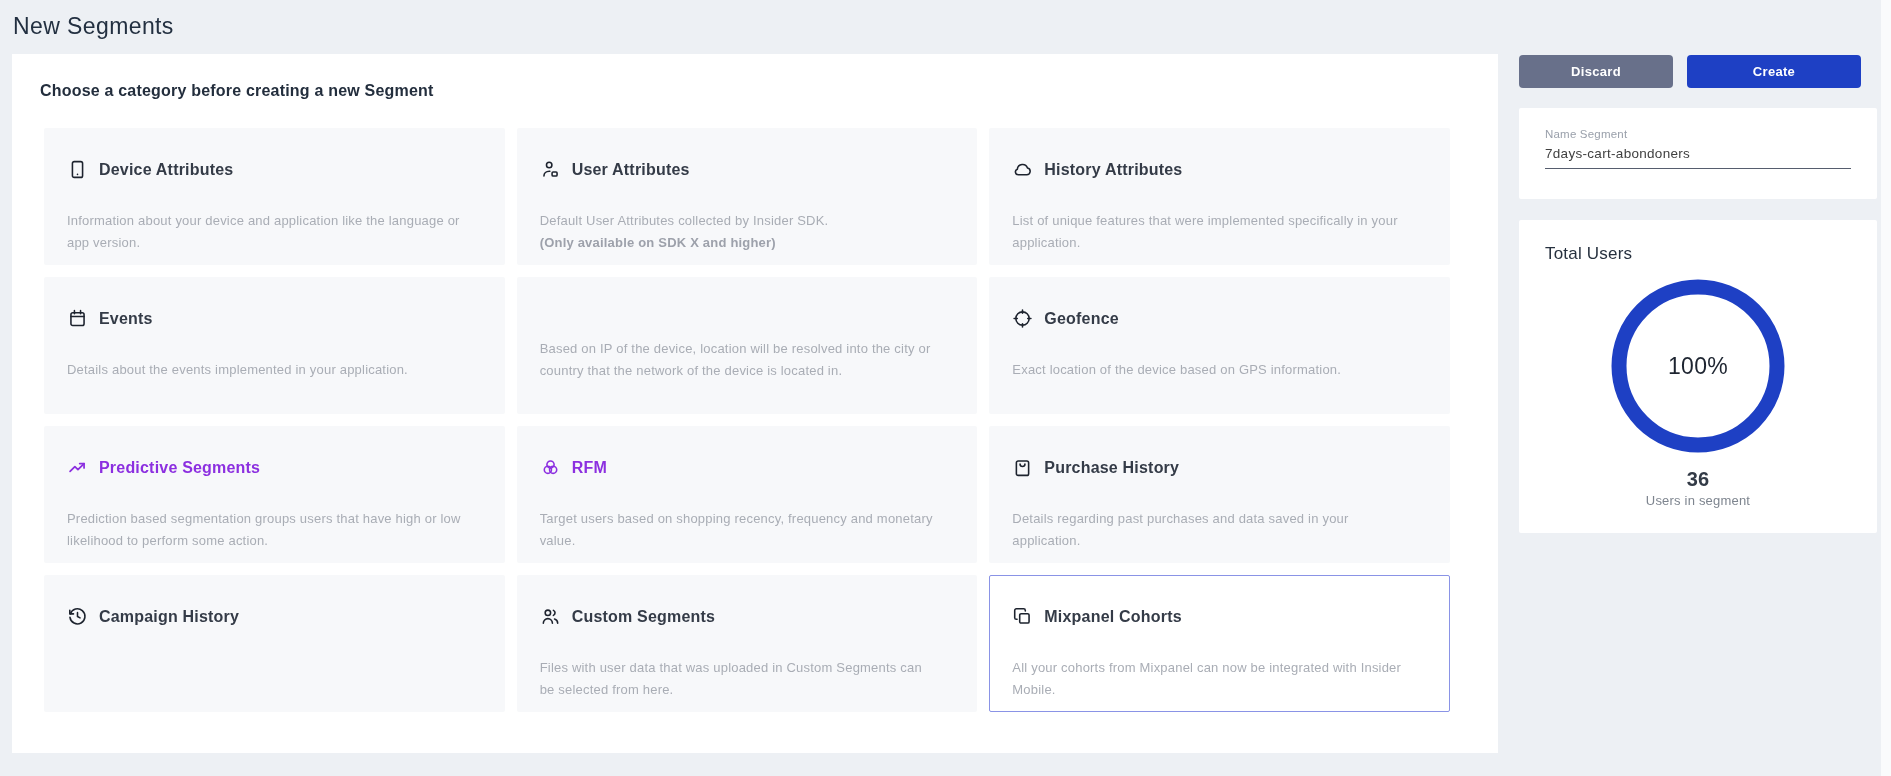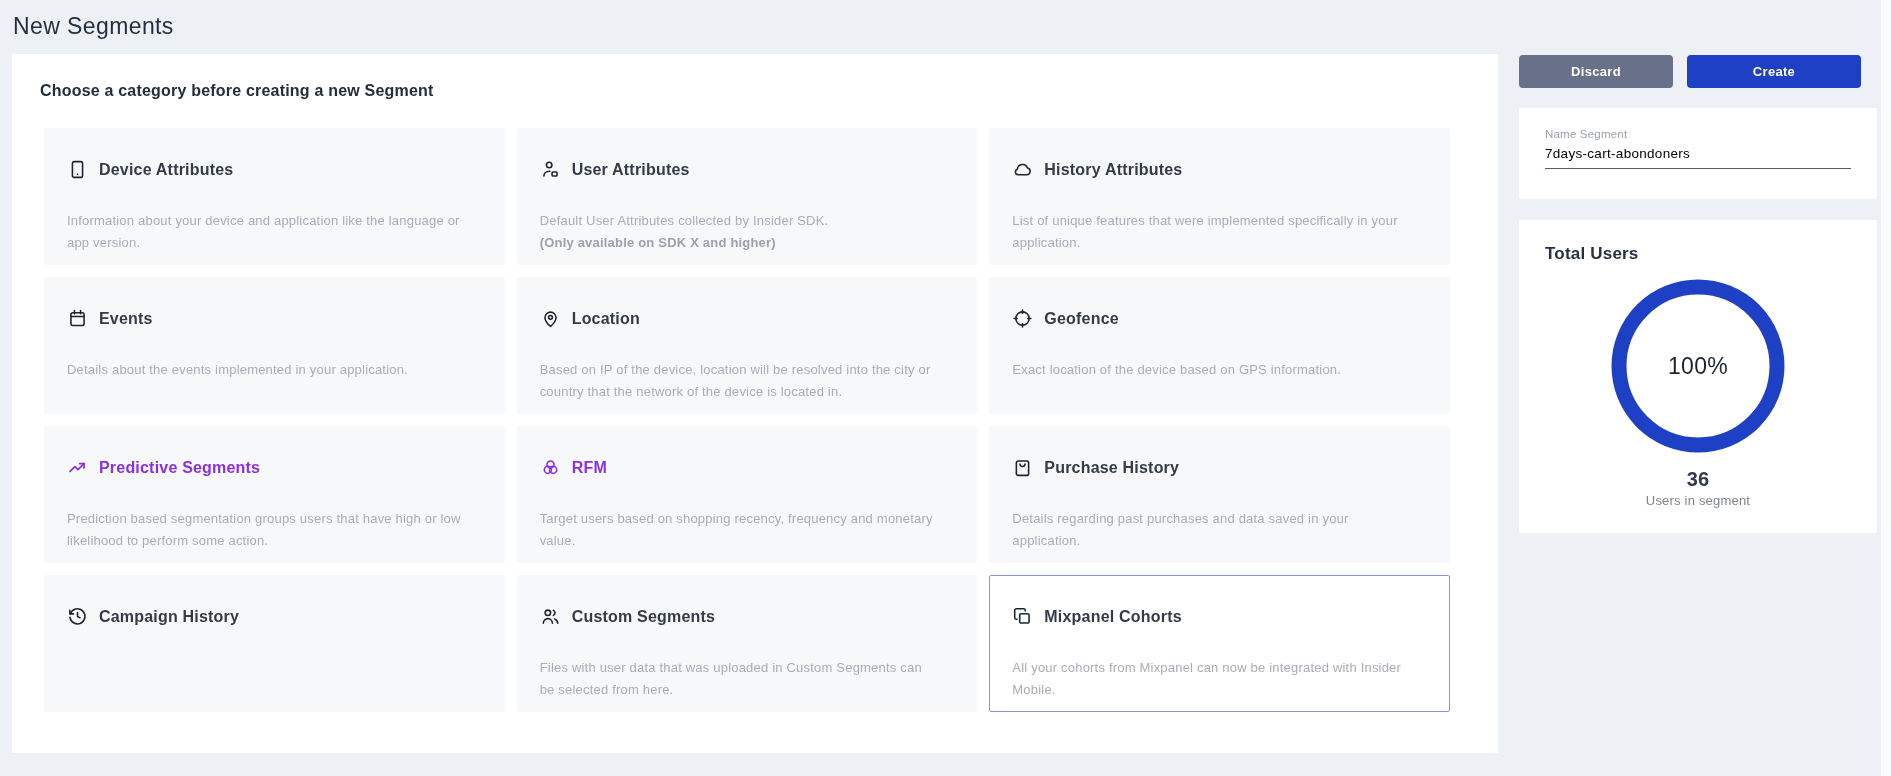--- a/index.html
+++ b/index.html
@@ -54,26 +54,26 @@
     font-family:inherit; font-size:13px; font-weight:700; letter-spacing:.3px; cursor:pointer;
   }
   .btn-discard { width:154px; background:var(--discard,#68708a); }
   .btn-create  { width:174px; background:var(--accent,#1e40c4); }
 
   .side-card { background:#ffffff; border-radius:2px; }
   .name-card { margin-top:20px; padding:20px 26px 24px 26px; height:91px; }
   .name-label { font-size:11.5px; color:#9aa0ab; display:block; }
   .name-input {
     display:block; width:100%; margin-top:6px; border:none; border-bottom:1px solid #565d6e;
-    background:transparent; font-family:inherit; font-size:13.5px; color:#000000;
+    background:transparent; font-family:inherit; font-size:13.5px; color:#404040;
     padding:0 0 7px 0; outline:none; letter-spacing:.3px;
   }
 
   .users-card { margin-top:21px; height:313px; padding:24px 26px 0 26px; }
-  .users-heading { font-size:17px; font-weight:700; color:#27313f; }
+  .users-heading { font-size:17px; font-weight:400; color:#27313f; }
   .donut-wrap { position:relative; width:176px; height:176px; margin:14px auto 0 auto; }
   .donut-ring { fill:none; stroke:var(--accent,#1e40c4); stroke-width:15; }
   .donut-center {
     position:absolute; inset:0; display:flex; align-items:center; justify-content:center;
     font-size:23px; color:#1d2430; letter-spacing:.3px;
   }
   .users-count { text-align:center; font-size:20px; font-weight:700; color:#333b47; margin-top:14px; }
   .users-caption { text-align:center; font-size:13px; color:#7e858f; margin-top:2px; }
 
   .scroll-strip { position:fixed; top:0; right:0; width:10px; height:776px; background:#fafbfc; }
@@ -141,29 +141,20 @@
                 <line x1="15.5" y1="3" x2="15.5" y2="6.5"></line>
                 <line x1="4.5" y1="9.8" x2="19.5" y2="9.8"></line>
               </svg>
           </span>
           <span class="card-title">Events</span>
         </div>
         <p class="card-desc">Details about the events implemented in your application.</p>
       </div>
 
       <div class="card">
-        <div class="card-head">
-          <span class="icon">
-            <svg viewBox="0 0 24 24" fill="none" stroke="currentColor" stroke-width="1.8" stroke-linecap="round" stroke-linejoin="round">
-                <path d="M12 21s-6.3-5.4-6.3-10a6.3 6.3 0 0 1 12.6 0C18.3 15.6 12 21 12 21z"></path>
-                <circle cx="12" cy="10.7" r="2.2"></circle>
-              </svg>
-          </span>
-          <span class="card-title">Location</span>
-        </div>
         <p class="card-desc">Based on IP of the device, location will be resolved into the city or country that the network of the device is located in.</p>
       </div>
 
       <div class="card">
         <div class="card-head">
           <span class="icon">
             <svg viewBox="0 0 24 24" fill="none" stroke="currentColor" stroke-width="1.8" stroke-linecap="round" stroke-linejoin="round">
                 <circle cx="12" cy="12" r="7.6"></circle>
                 <line x1="12" y1="2.4" x2="12" y2="6"></line>
                 <line x1="12" y1="18" x2="12" y2="21.6"></line>

